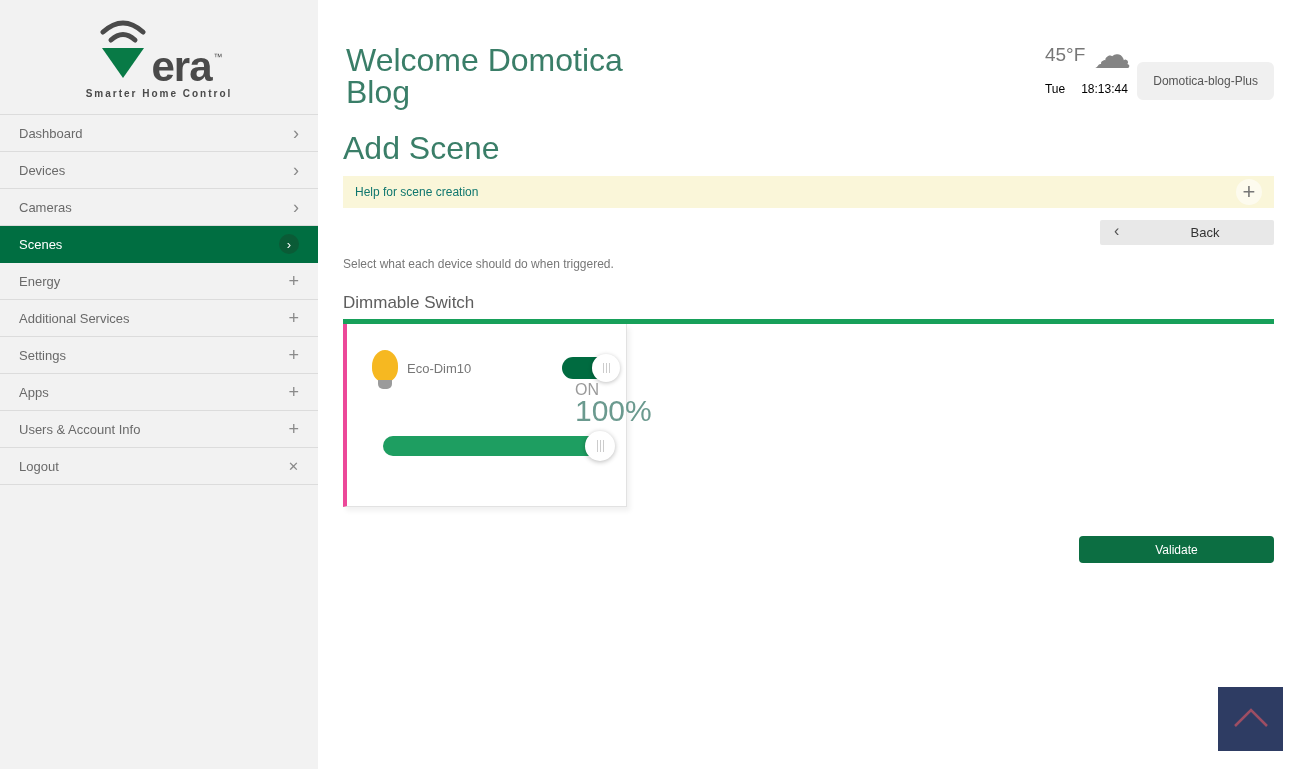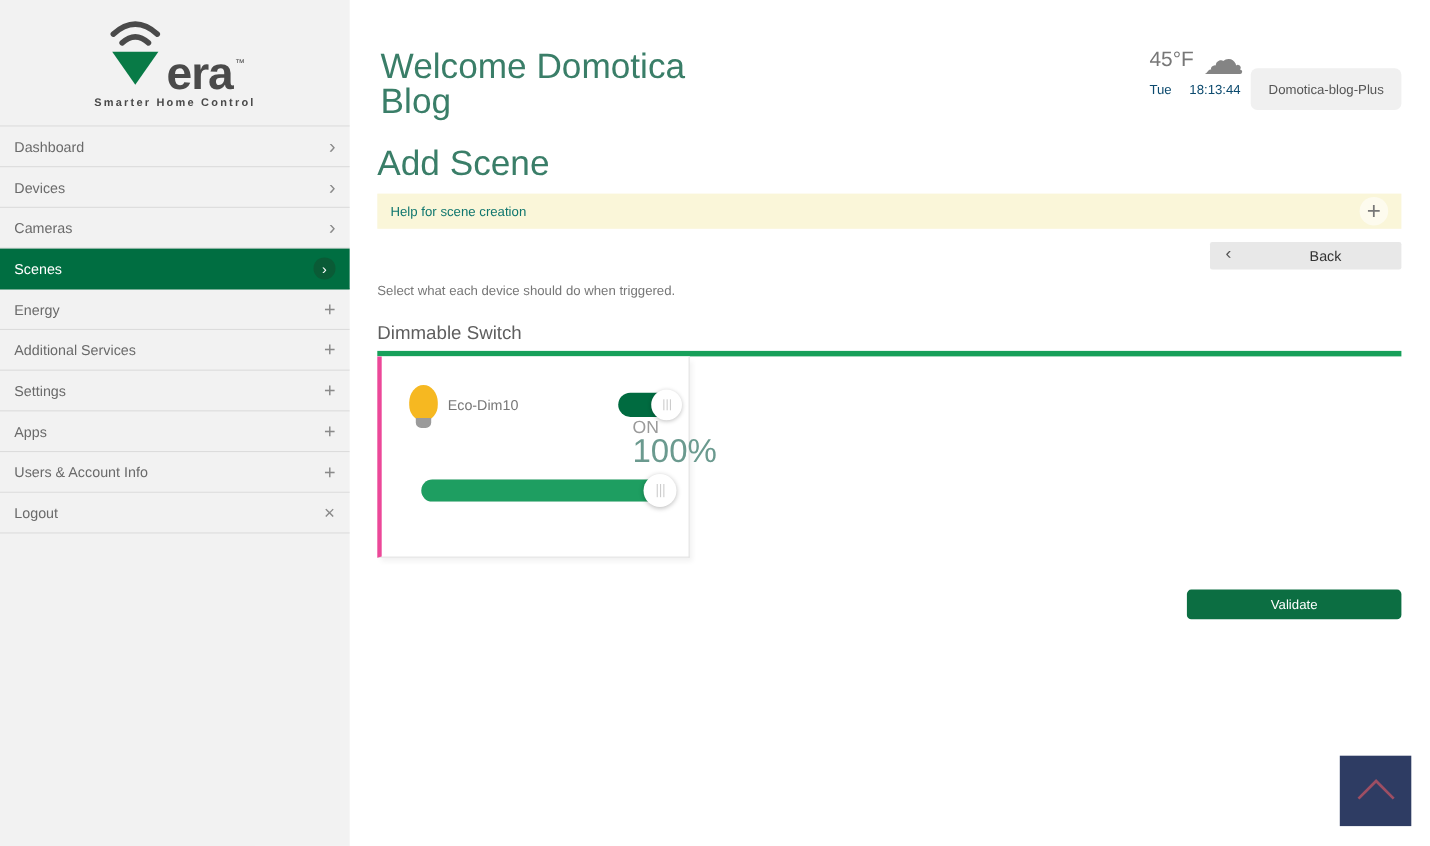--- a/index.html
+++ b/index.html
@@ -12,21 +12,21 @@
   .logo-area { height:114px; display:flex; flex-direction:column;
     align-items:center; justify-content:center; }
   .logo-row { display:flex; align-items:flex-end; }
   .logo-word { font-size:42px; font-weight:bold; color:#4a4a4a;
     letter-spacing:-1px; line-height:0.78; }
   .logo-tm { font-size:9px; color:#4a4a4a; margin-left:2px; margin-bottom:22px; }
   .logo-tagline { font-size:10px; font-weight:bold; color:#4a4a4a;
     letter-spacing:2px; margin-top:4px; }
   .menu { border-top:1px solid #dcdcdc; }
   .menu-item { height:37px; display:flex; align-items:center;
-    justify-content:space-between; padding:0 13px; font-size:13px;
+    justify-content:space-between; padding:0 19px; font-size:13px;
     color:#6a6a6a; border-bottom:1px solid #dcdcdc; cursor:pointer; }
   .menu-item .mi-icon { font-size:18px; color:#8a8a8a; line-height:1; }
   .menu-item.active { background:#006e41; color:#fff; border-bottom-color:#006e41; }
   .menu-item.active .badge { width:20px; height:20px; border-radius:50%;
     background:#0a5b36; display:flex; align-items:center; justify-content:center;
     color:#fff; font-size:13px; }
 
   
   .main { position:absolute; left:318px; top:0; right:0; bottom:0; background:#fff; }
 
@@ -34,21 +34,21 @@
     font-size:32px; font-weight:300; color:#3a7e68; line-height:1.0; }
   .page-title { position:absolute; left:25px; top:130px; font-size:32px;
     font-weight:300; color:#3a7e68; }
 
   .header-right { position:absolute; top:40px; right:26px; display:flex;
     align-items:flex-start; }
   .weather { display:flex; flex-direction:column; margin-right:6px; }
   .weather-row1 { display:flex; align-items:center; gap:8px;justify-content:flex-end; }
   .w-temp { font-size:19px; color:#777; }
   .w-cloud { font-size:38px; color:#848484; line-height:0.8; }
-  .weather-row2 { display:flex; gap:16px; margin-top:4px; font-size:12px; color:#0c4a6e; }
+  .weather-row2 { display:flex; gap:16px; margin-top:12px; font-size:12px; color:#000000; }
   .controller-chip { margin-top:22px; background:#f0f0f0; border-radius:6px;
     padding:12px 16px; font-size:12px; color:#555; cursor:pointer; }
 
   .help-bar { position:absolute; left:25px; right:26px; top:176px; height:32px;
     background:#faf6d9; display:flex; align-items:center;
     justify-content:space-between; padding:0 12px; cursor:pointer; }
   .help-label { font-size:12px; color:#0f766e; }
   .help-plus { font-size:22px; color:#777; font-weight:300;
     width:26px; height:26px; display:flex; align-items:center;
     justify-content:center; border-radius:50%; background:rgba(255,255,255,.55); }

